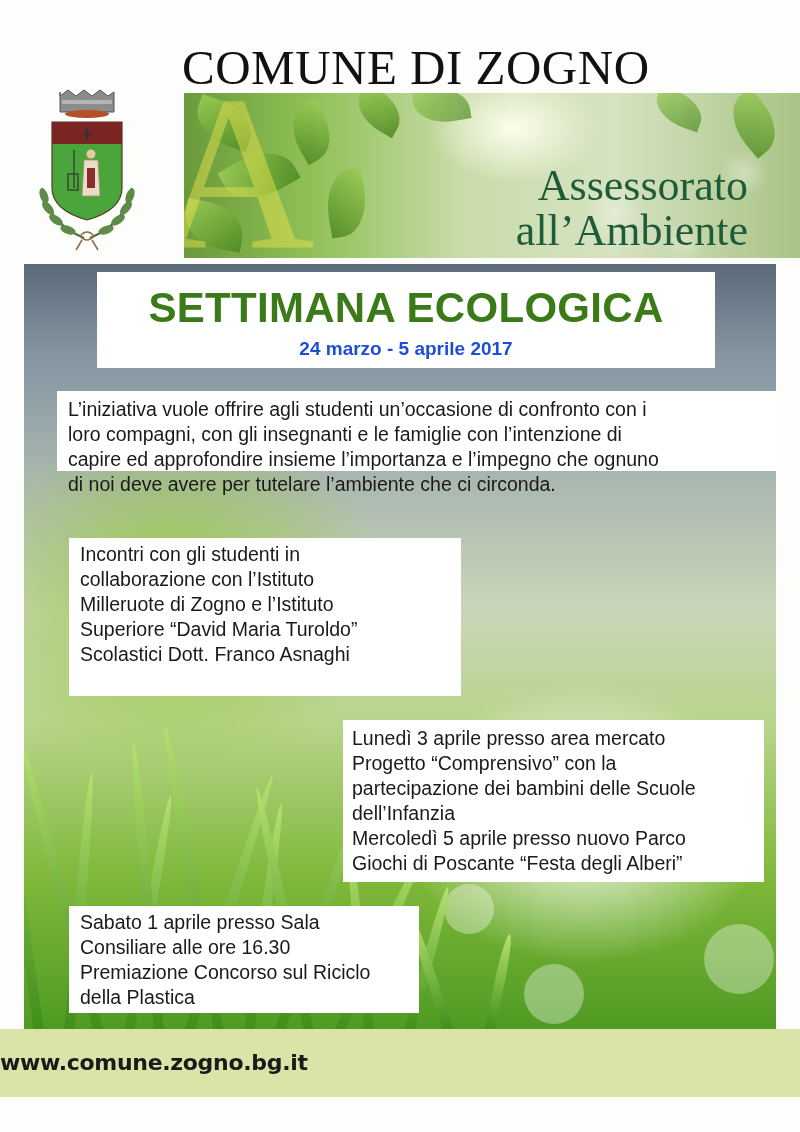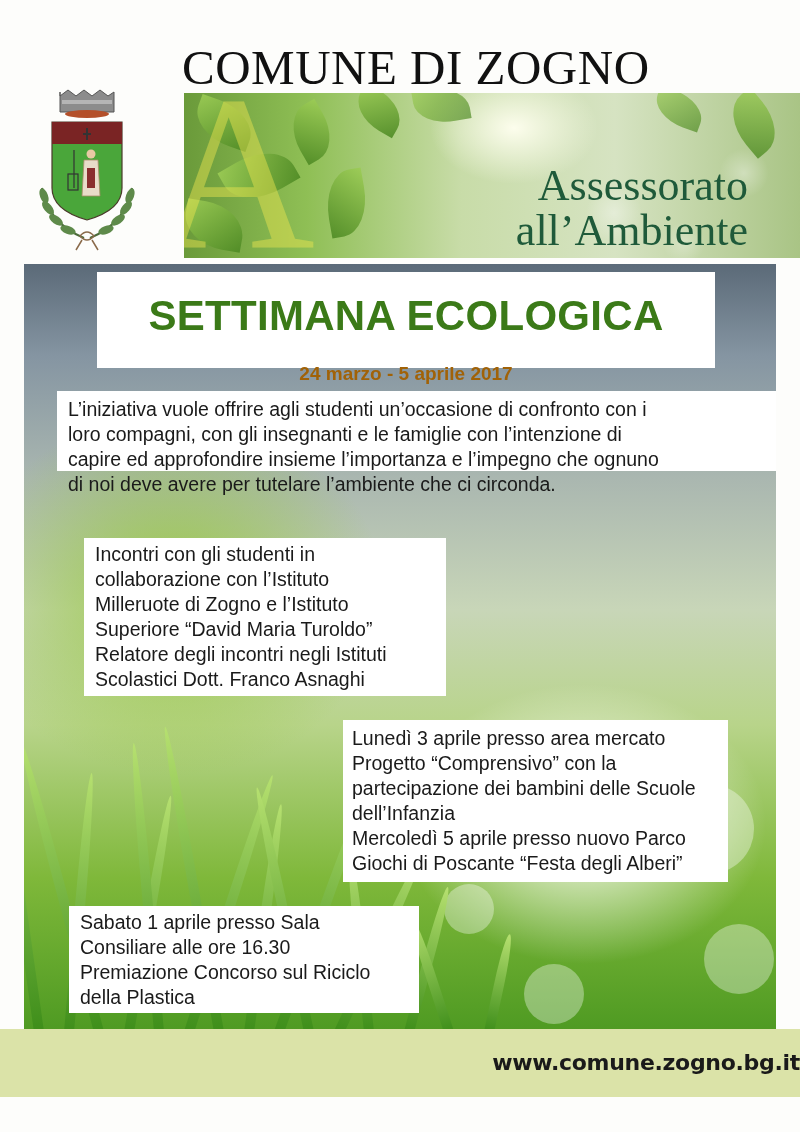--- a/index.html
+++ b/index.html
@@ -37,31 +37,31 @@
     background:
       radial-gradient(ellipse 260px 200px at 560px 560px, rgba(255,255,255,0.95), rgba(255,255,255,0) 70%),
       radial-gradient(ellipse 300px 260px at 150px 330px, rgba(150,200,60,0.9), rgba(150,200,60,0) 70%),
       linear-gradient(180deg, #5b6a78 0%, #8595a2 12%, #aab7b0 28%, #c8d6b8 45%, #b8d48a 60%, #7fb83a 80%, #4e9a22 100%);
   }
   .grass { position: absolute; bottom: 0; width: 10px; border-radius: 50% 50% 0 0; background: linear-gradient(180deg, #b6e070, #3e8e1a); transform-origin: bottom center; }
   .bokeh { position: absolute; border-radius: 50%; background: rgba(255,255,255,0.35); }
   .box { position: absolute; background: #ffffff; color: #1a1a1a; }
   .headline-box { left: 73px; top: 8px; width: 618px; height: 96px; text-align: center; }
   .headline {
-    font-size: 42px; font-weight: bold; color: #3b7a18; line-height: 50px; margin-top: 19px; letter-spacing: 0.3px;
+    font-size: 42px; font-weight: bold; color: #3b7a18; line-height: 50px; margin-top: 11px; letter-spacing: 0.3px;
   }
-  .dates { font-size: 19px; font-weight: bold; color: #a16207; line-height: 24px; margin-top: 21px; }
+  .dates { font-size: 19px; font-weight: bold; color: #1d4ed8; line-height: 24px; margin-top: 4px; }
   .intro-box { left: 33px; top: 127px; width: 720px; height: 80px; padding: 6px 0 0 11px; box-sizing: border-box; font-size: 19.5px; line-height: 25px; }
-  .box-a { left: 60px; top: 274px; width: 362px; height: 158px; padding: 4px 0 0 11px; box-sizing: border-box; font-size: 19.5px; line-height: 25px; }
-  .box-b { left: 319px; top: 456px; width: 385px; height: 162px; padding: 6px 0 0 9px; box-sizing: border-box; font-size: 19.5px; line-height: 25px; }
+  .box-a { left: 45px; top: 274px; width: 392px; height: 158px; padding: 4px 0 0 11px; box-sizing: border-box; font-size: 19.5px; line-height: 25px; }
+  .box-b { left: 319px; top: 456px; width: 421px; height: 162px; padding: 6px 0 0 9px; box-sizing: border-box; font-size: 19.5px; line-height: 25px; }
   .box-c { left: 45px; top: 642px; width: 350px; height: 107px; padding: 4px 0 8px 11px; box-sizing: border-box; font-size: 19.5px; line-height: 25px; }
   .line { display: block; white-space: nowrap; }
   .footer {
     position: absolute; left: 0; top: 1029px; width: 800px; height: 68px; background: #dbe3a8;
-    text-align: right;
+    text-align: left;
   }
   .footer-url {
     font-family: "DejaVu Sans", sans-serif; font-weight: bold; font-size: 22px; color: #1a1a1a;
     line-height: 68px; letter-spacing: -0.3px;
   }
 </style>
 </head>
 <body>
 
 <div class="title">COMUNE DI ZOGNO</div>
@@ -146,21 +146,20 @@
     <span class="line">loro compagni, con gli insegnanti e le famiglie con l’intenzione di</span>
     <span class="line">capire ed approfondire insieme l’importanza e l’impegno che ognuno</span>
     <span class="line">di noi deve avere per tutelare l’ambiente che ci circonda.</span>
   </div>
 
   <div class="box box-a">
     <span class="line">Incontri con gli studenti in</span>
     <span class="line">collaborazione con l’Istituto</span>
     <span class="line">Milleruote di Zogno e l’Istituto</span>
     <span class="line">Superiore “David Maria Turoldo”</span>
-    <span class="line">Relatore degli incontri negli Istituti</span>
     <span class="line">Scolastici Dott. Franco Asnaghi</span>
   </div>
 
   <div class="box box-b">
     <span class="line">Lunedì 3 aprile presso area mercato</span>
     <span class="line">Progetto “Comprensivo” con la</span>
     <span class="line">partecipazione dei bambini delle Scuole</span>
     <span class="line">dell’Infanzia</span>
     <span class="line">Mercoledì 5 aprile presso nuovo Parco</span>
     <span class="line">Giochi di Poscante “Festa degli Alberi”</span>

